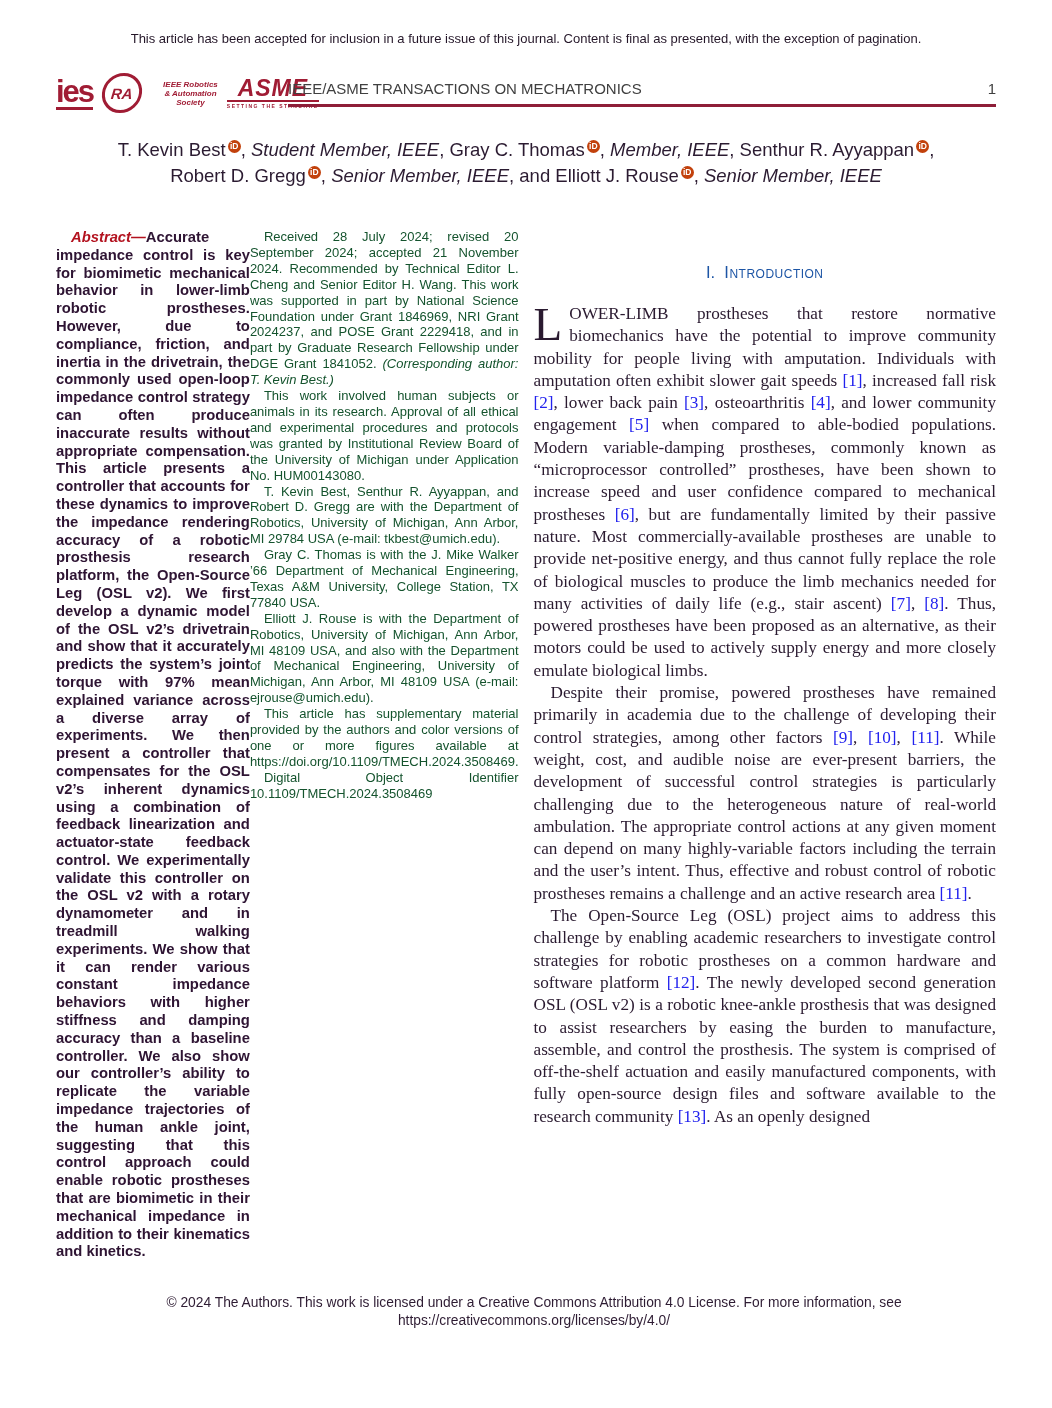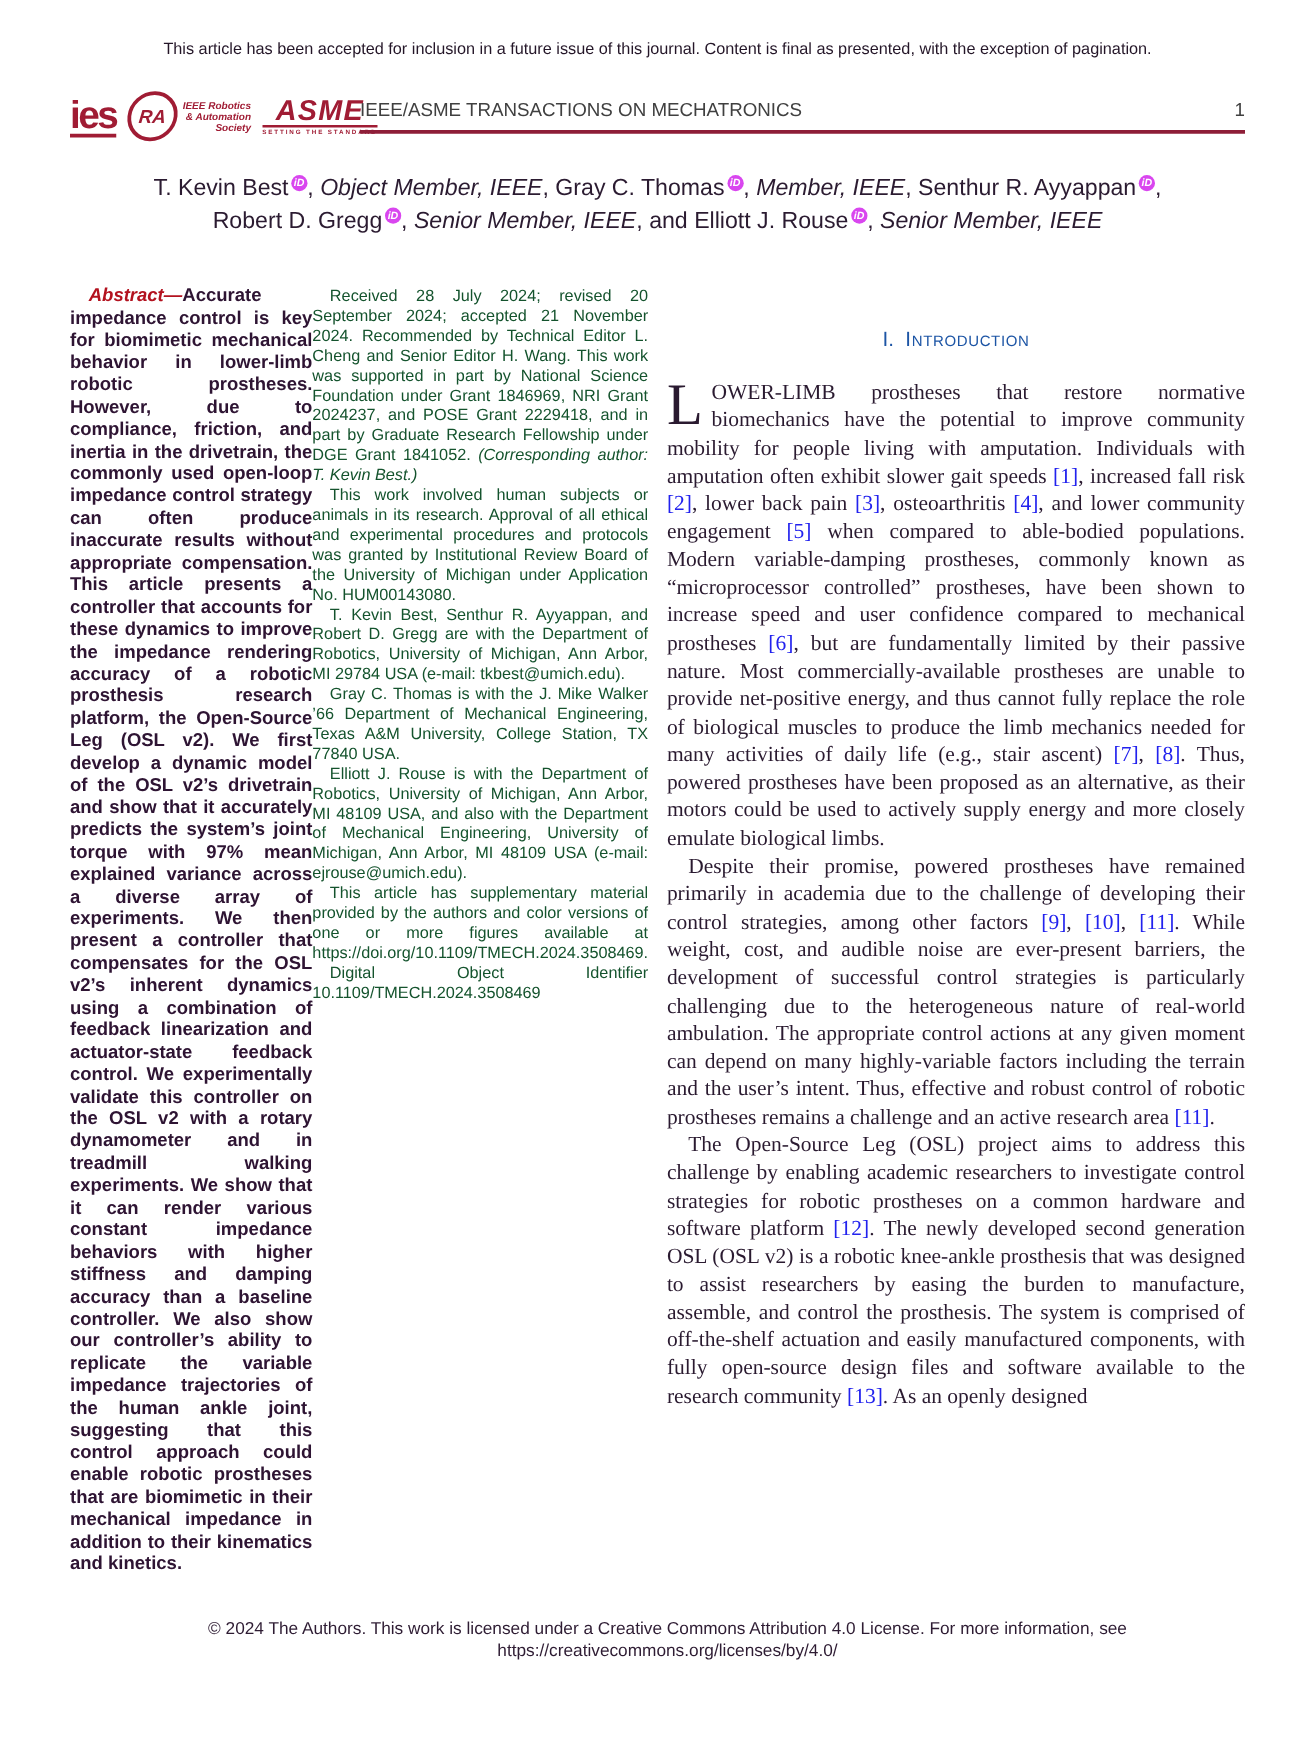--- a/index.html
+++ b/index.html
@@ -10,32 +10,32 @@
   }
   .page{padding:16px 56px;}
   .notice{padding-top:15px;text-align:center;font-size:13px;color:#241628;}
   
   .header{position:relative;margin-top:20px;height:54px;}
   .logos{position:absolute;left:0;top:2px;display:flex;align-items:center;gap:9px;height:50px;}
   .ies-word{font-weight:bold;font-size:31px;color:#a01c34;letter-spacing:-2px;border-bottom:3px solid #a01c34;line-height:30px;}
   .ras{display:flex;align-items:center;gap:4px;}
   .ras-mark{width:34px;height:34px;border:3px solid #a01c34;border-radius:50%;display:flex;align-items:center;justify-content:center;
     color:#a01c34;font-weight:bold;font-style:italic;font-size:15px;transform:skewX(-6deg);}
-  .ras-text{font-size:8px;font-weight:bold;font-style:italic;color:#a01c34;line-height:9px;text-align:right;}
+  .ras-text{font-size:8px;font-weight:bold;font-style:italic;color:#a01c34;line-height:9px;text-align:center;margin-left:17px;}
   .asme{text-align:center;}
   .asme-word{font-size:23px;color:#a01c34;font-weight:bold;font-style:italic;letter-spacing:1px;line-height:22px;}
   .asme-tag{font-size:5px;color:#a01c34;letter-spacing:1.5px;border-top:2px solid #a01c34;margin-top:1px;padding-top:1px;font-weight:bold;}
   .journal-bar{position:absolute;left:232px;right:0;top:14px;border-bottom:3px solid #8e1e38;padding-bottom:7px;
     display:flex;justify-content:space-between;font-size:15px;color:#404040;}
   
   h1{margin:30px auto 0;text-align:center;color:#1b3782;font-size:40px;line-height:48px;font-weight:400;}
   .authors{margin-top:17px;text-align:center;font-size:18.5px;line-height:26px;color:#2b1b31;}
   .it{font-style:italic;}
-  .orcid{display:inline-flex;width:13px;height:13px;border-radius:50%;background:#d946ef;color:#ffffff;
-    font-size:8.5px;font-weight:bold;align-items:center;justify-content:center;vertical-align:super;margin-left:2px;line-height:13px;font-style:italic;}
+  .orcid{display:inline-flex;width:13px;height:13px;border-radius:50%;background:#c2410c;color:#ffffff;
+    font-size:8.5px;font-weight:bold;align-items:center;justify-content:center;vertical-align:super;margin-left:2px;line-height:13px;}
   
   .columns{display:flex;gap:15px;margin-top:40px;}
   .col{flex:1;text-align:justify;min-width:0;}
   .col.left{display:flex;flex-direction:row;justify-content:space-between;height:896px;}
   .abstract{margin:0;font-weight:bold;font-size:14.8px;line-height:17.8px;color:#2e1433;text-indent:15px;}
   .abstract .label{color:#b3121f;font-style:italic;}
   .footnotes{font-size:13px;line-height:15.9px;color:#14532d;}
   .footnotes p{margin:0;text-indent:14px;}
   .section-heading{margin:34px 0 21px;text-align:center;font-weight:400;font-size:16.5px;color:#1d55a5;}
   .sc{font-variant:small-caps;letter-spacing:0.5px;}
@@ -69,21 +69,21 @@
       </div>
     </div>
     <div class="journal-bar">
       <span>IEEE/ASME TRANSACTIONS ON MECHATRONICS</span>
       <span>1</span>
     </div>
   </div>
 
 
   <div class="authors">
-    <div><span>T. Kevin Best</span><span class="orcid">iD</span><span>, </span><span class="it">Object Member, IEEE</span><span>, Gray C. Thomas</span><span class="orcid">iD</span><span>, </span><span class="it">Member, IEEE</span><span>, Senthur R. Ayyappan</span><span class="orcid">iD</span><span>,</span></div>
+    <div><span>T. Kevin Best</span><span class="orcid">iD</span><span>, </span><span class="it">Student Member, IEEE</span><span>, Gray C. Thomas</span><span class="orcid">iD</span><span>, </span><span class="it">Member, IEEE</span><span>, Senthur R. Ayyappan</span><span class="orcid">iD</span><span>,</span></div>
     <div><span>Robert D. Gregg</span><span class="orcid">iD</span><span>, </span><span class="it">Senior Member, IEEE</span><span>, and Elliott J. Rouse</span><span class="orcid">iD</span><span>, </span><span class="it">Senior Member, IEEE</span></div>
   </div>
 
   <div class="columns">
 
     <div class="col left">
       <p class="abstract"><span class="label">Abstract—</span><span>Accurate impedance control is key for biomimetic mechanical behavior in lower-limb robotic prostheses. However, due to compliance, friction, and inertia in the drivetrain, the commonly used open-loop impedance control strategy can often produce inaccurate results without appropriate compensation. This article presents a controller that accounts for these dynamics to improve the impedance rendering accuracy of a robotic prosthesis research platform, the Open-Source Leg (OSL v2). We first develop a dynamic model of the OSL v2’s drivetrain and show that it accurately predicts the system’s joint torque with 97% mean explained variance across a diverse array of experiments. We then present a controller that compensates for the OSL v2’s inherent dynamics using a combination of feedback linearization and actuator-state feedback control. We experimentally validate this controller on the OSL v2 with a rotary dynamometer and in treadmill walking experiments. We show that it can render various constant impedance behaviors with higher stiffness and damping accuracy than a baseline controller. We also show our controller’s ability to replicate the variable impedance trajectories of the human ankle joint, suggesting that this control approach could enable robotic prostheses that are biomimetic in their mechanical impedance in addition to their kinematics and kinetics.</span></p>
 
       <div class="footnotes">
         <p><span>Received 28 July 2024; revised 20 September 2024; accepted 21 November 2024. Recommended by Technical Editor L. Cheng and Senior Editor H. Wang. This work was supported in part by National Science Foundation under Grant 1846969, NRI Grant 2024237, and POSE Grant 2229418, and in part by Graduate Research Fellowship under DGE Grant 1841052. </span><span class="it">(Corresponding author: T. Kevin Best.)</span></p>

